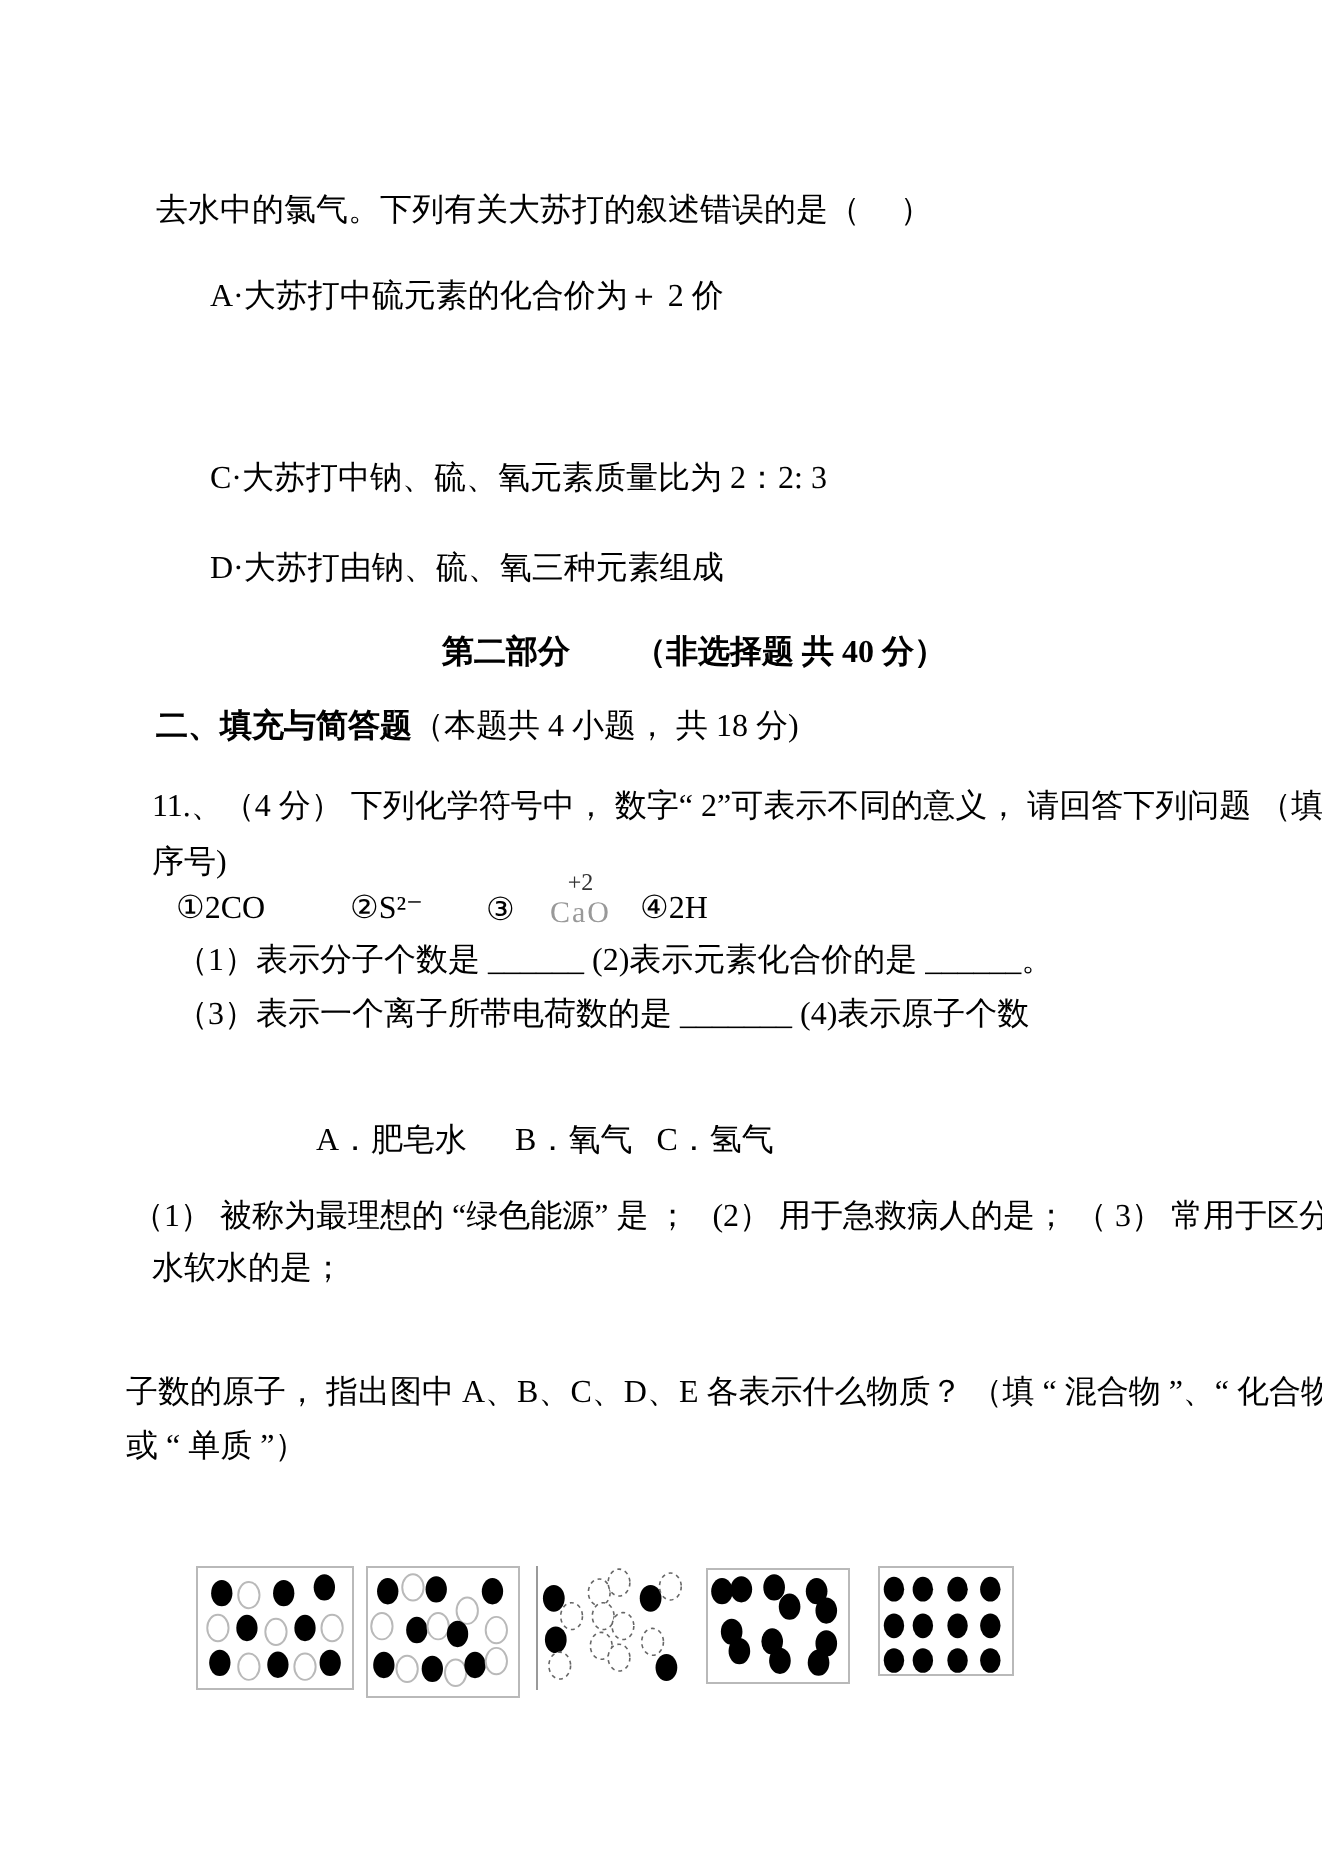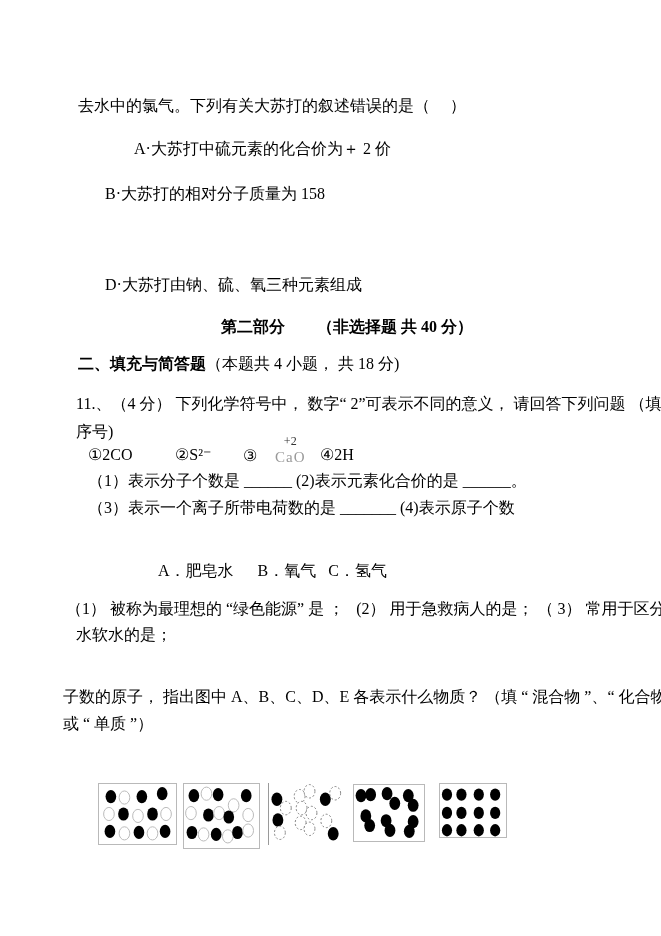--- a/index.html
+++ b/index.html
@@ -26,22 +26,22 @@
   }
   .pbox.left-only { border:none; border-left:1px solid #9a9a9a; }
   .pbox svg { display:block; width:100%; height:100%; }
 </style>
 </head>
 <body>
 
 <div class="page">
 
   <div class="line" style="left:78px;  top:81px;">去水中的氯气。下列有关大苏打的叙述错误的是（     ）</div>
-  <div class="line" style="left:105px; top:124px;margin-left:29px;">A·大苏打中硫元素的化合价为＋ 2 价</div>
-  <div class="line" style="left:105px; top:169px;">B·大苏打的相对分子质量为 158</div>
+  <div class="line" style="left:105px; top:124px;">A·大苏打中硫元素的化合价为＋ 2 价</div>
+  <div class="line" style="left:105px; top:215px;">C·大苏打中钠、硫、氧元素质量比为 2：2: 3</div>
   <div class="line" style="left:105px; top:260px;">D·大苏打由钠、硫、氧三种元素组成</div>
 
   <div class="line bold" style="left:221px; top:302px;">第二部分　　（非选择题 共 40 分）</div>
 
   <div class="line" style="left:78px; top:339px;"><span class="bold">二、填充与简答题</span><span>（本题共 4 小题， 共 18 分)</span></div>
 
   <div class="line" style="left:76px; top:379px;">11.、（4 分） 下列化学符号中， 数字“ 2”可表示不同的意义， 请回答下列问题 （填数字</div>
   <div class="line" style="left:76px; top:407px;">序号)</div>
 
   <div class="line" style="left:88px;  top:430px;">①2CO</div>

